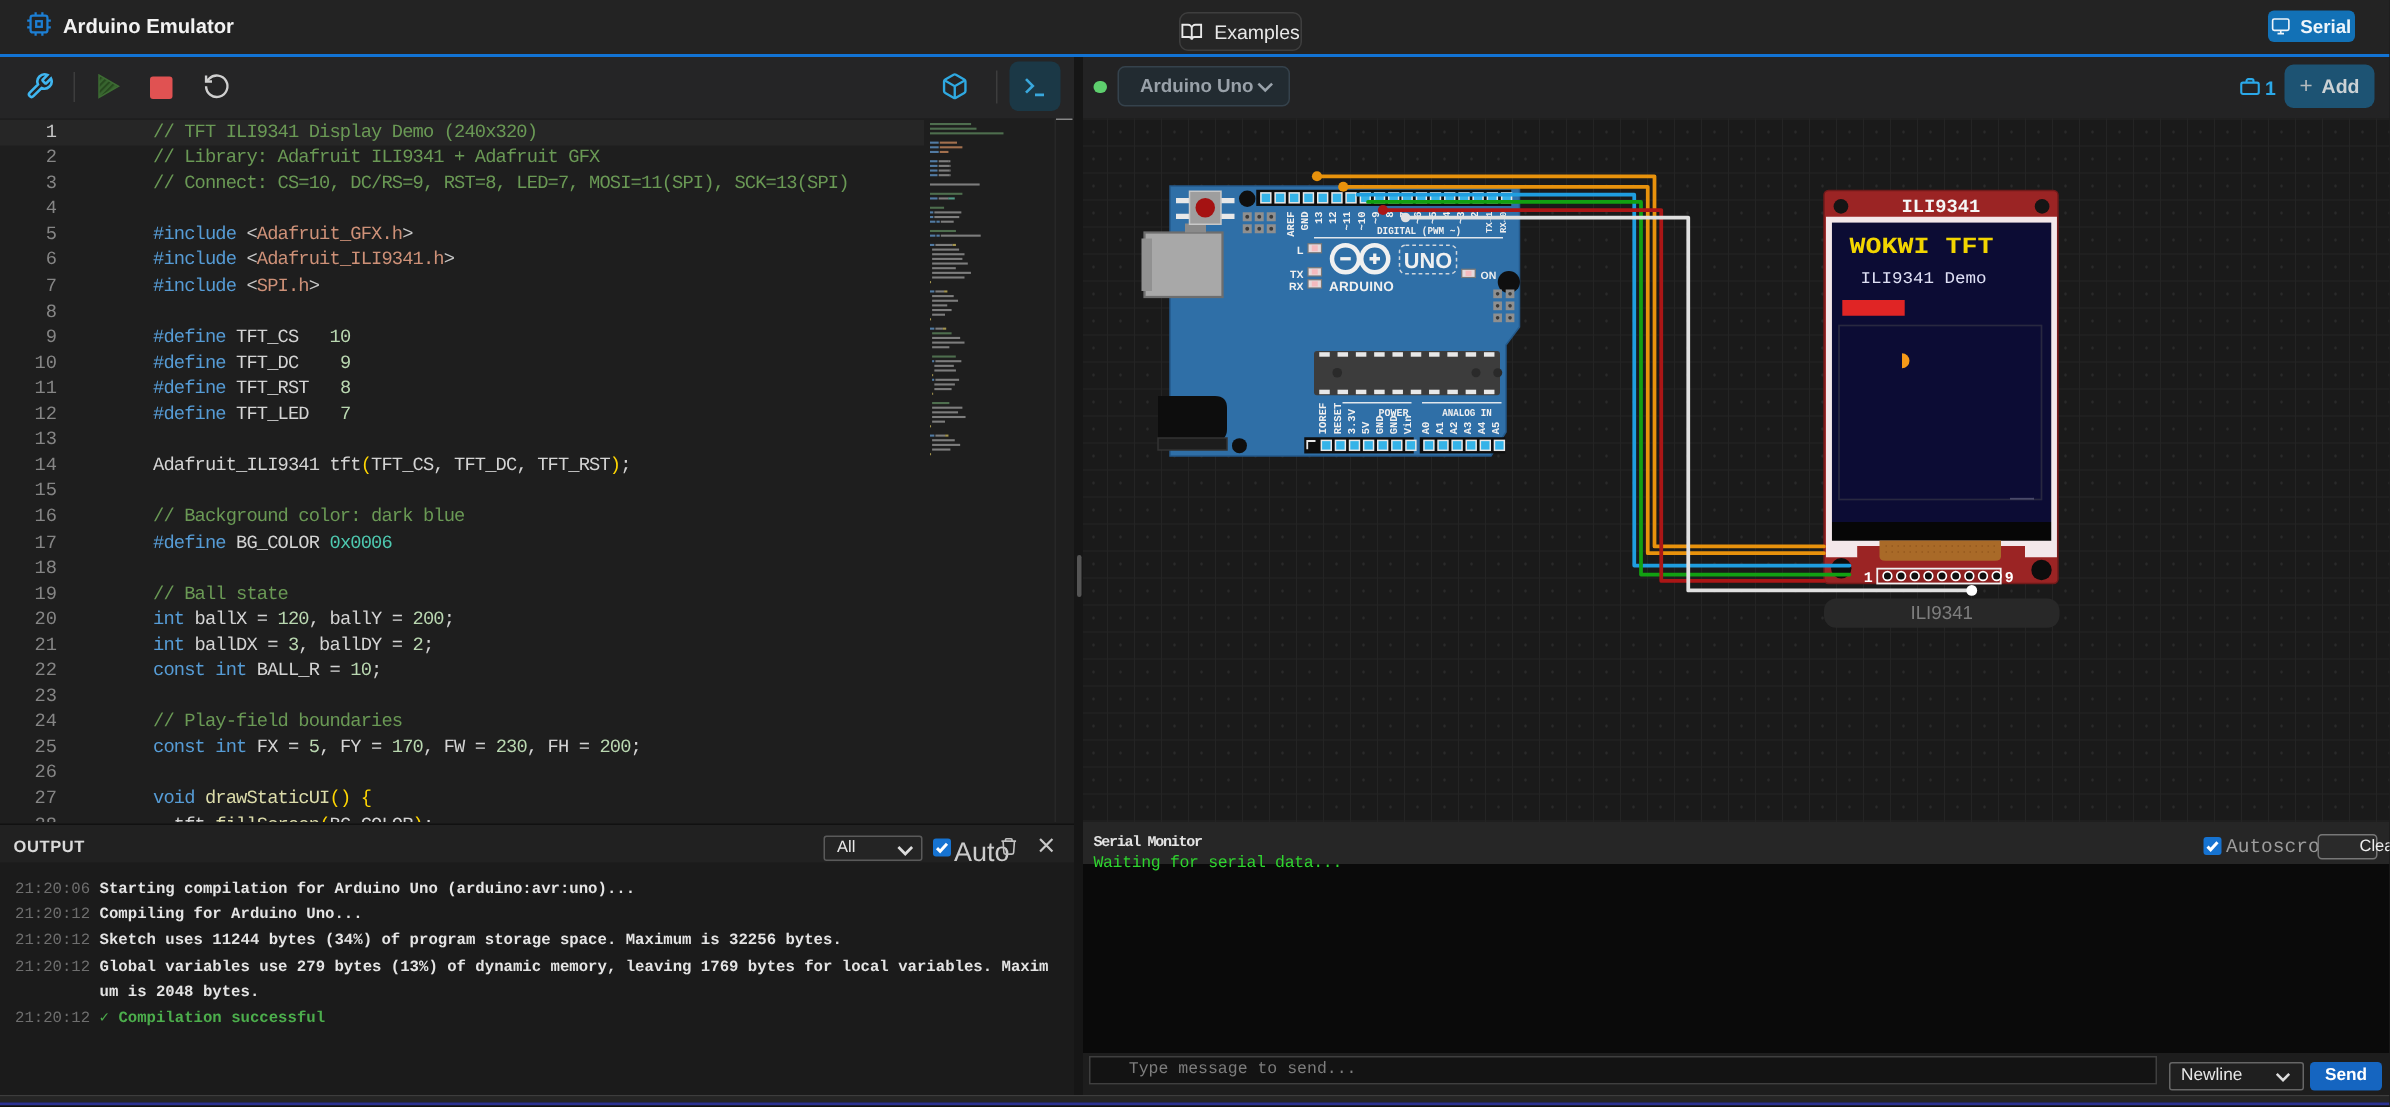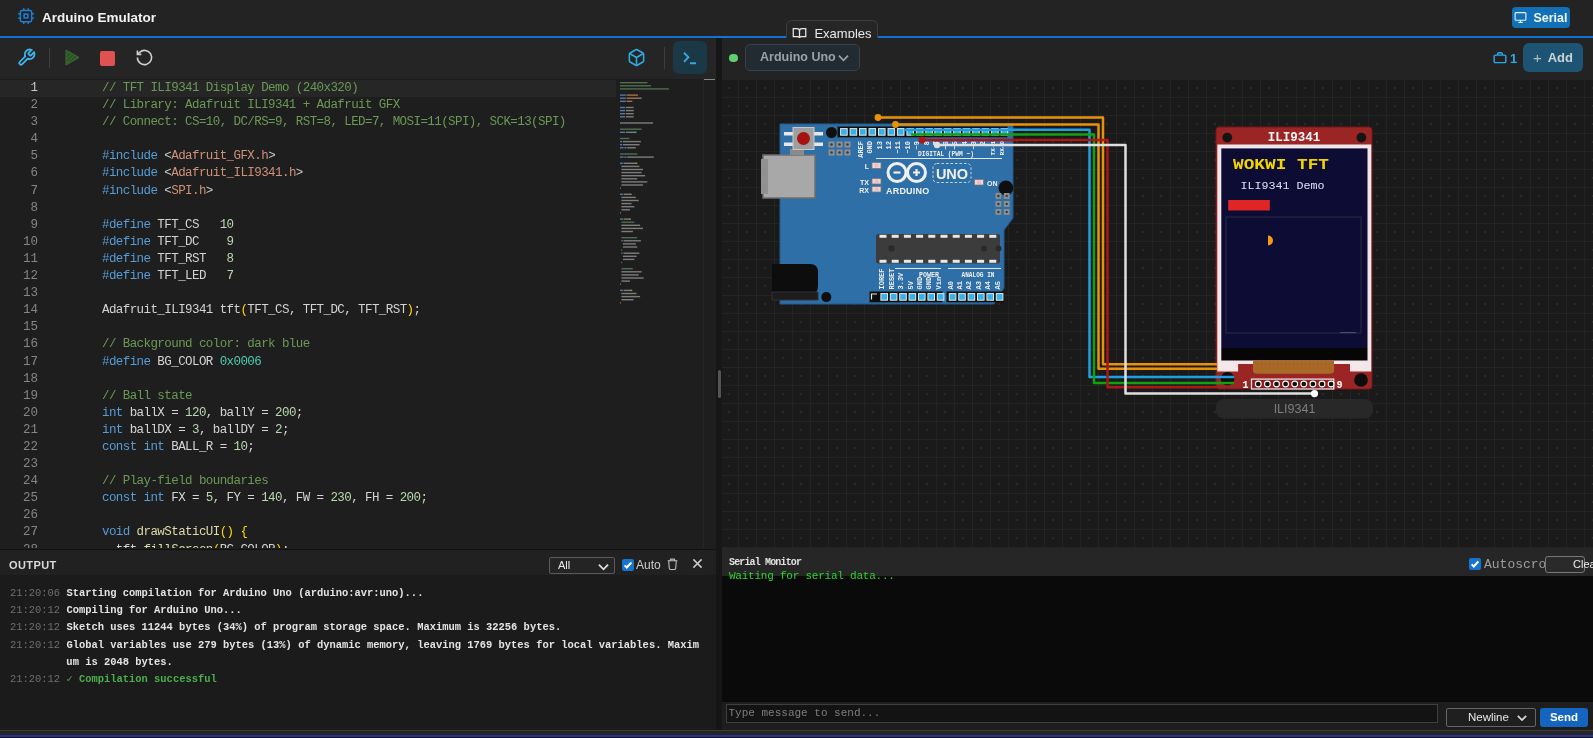--- a/index.html
+++ b/index.html
@@ -5,21 +5,21 @@
   * { margin:0; padding:0; box-sizing:border-box; }
   html,body { width:1593px; height:738px; overflow:hidden; background:#1e1e1e;
     font-family:"Liberation Sans", sans-serif; }
   .abs { position:absolute; }
   #app { position:relative; width:1593px; height:738px; }
 
   
   #topbar { position:absolute; left:0; top:0; width:1593px; height:36px; background:#232323; }
   #blueline { position:absolute; left:0; top:36px; width:1593px; height:2px; background:#1273d4; }
   #title { position:absolute; left:42px; top:10px; font-size:13.5px; font-weight:bold; color:#f2f2f2;text-align:right; }
-  #btn-examples { position:absolute; left:786px; top:20px; width:92px; height:26px; border:1px solid #3e3e3e; border-radius:6px;
+  #btn-examples { position:absolute; left:786px; top:8px; width:82px; height:26px; border:1px solid #3e3e3e; border-radius:6px;
      background:#262626; color:#e8e8e8; font-size:13px; display:flex; align-items:center; justify-content:center; gap:7px; }
   #btn-serial { position:absolute; left:1512px; top:7px; width:58px; height:21px; background:#1271b6; border-radius:4px;
      color:#eef5fa; font-size:12.5px; font-weight:bold; display:flex; align-items:center; justify-content:center; gap:6px; }
 
   
   #toolbar-l { position:absolute; left:0; top:38px; width:716px; height:41px; background:#252526; }
   #toolbar-r { position:absolute; left:722px; top:38px; width:871px; height:41px; background:#232324; }
   .vsep { position:absolute; width:1px; background:#3d3d3d; }
   #selbox { position:absolute; left:745px; top:44px; width:115px; height:27px; background:#222b31; border:1px solid #35424c;
      border-radius:5px; color:#99a1a9; font-size:12.5px; font-weight:bold; line-height:25px; padding-left:14px; }
@@ -61,23 +61,23 @@
   
   #serial { position:absolute; left:722px; top:548px; width:871px; height:182px; background:#1d1d1d; }
   #serhead { position:absolute; left:0; top:0; width:871px; height:28px; background:#262626; }
   #serbody { position:absolute; left:0; top:28px; width:871px; height:126px; background:#0a0a0a; }
   #sertitle { position:absolute; left:7px; top:9px; font-family:"Liberation Mono", monospace; font-size:10px; letter-spacing:-0.85px; font-weight:bold; color:#e2e2e2; }
   #waiting { position:absolute; left:7px; top:22px; font-family:"Liberation Mono", monospace; font-size:11px; letter-spacing:-0.23px; font-weight:normal; color:#2fd42f; }
   #autolab { position:absolute; left:762px; top:9px; font-family:"Liberation Mono", monospace; font-size:13px; color:#9d9d9d; }
   #btn-clear { position:absolute; left:823px; top:8px; width:40px; height:17px; border:1px solid #777; border-radius:3px;
      color:#eee; font-size:11px; text-align:center; line-height:15px; background:#2a2a2a;padding-left:27px; }
   #serinput { position:absolute; left:3.5px; top:156px; width:712px; height:19px; background:#131313; border:1px solid #3f3f3f;
-     color:#7d7d7d; font-family:"Liberation Mono", monospace; font-size:11px; line-height:17px; padding-left:2px; }
+     color:#7d7d7d; font-family:"Liberation Mono", monospace; font-size:11px; line-height:17px; padding-left:26px; }
   #selnl { position:absolute; left:724px; top:160px; width:90px; height:19px; background:#1f1f1f; border:1px solid #666;
-     color:#e8e8e8; font-size:11.5px; line-height:17px; padding-left:21px; border-radius:2px; }
+     color:#e8e8e8; font-size:11.5px; line-height:17px; padding-left:7px; border-radius:2px; }
   #btn-send { position:absolute; left:818px; top:160px; width:48px; height:19px; background:#1565c0; border-radius:3px;
      color:#fff; font-size:11.5px; font-weight:bold; text-align:center; line-height:19px; }
 
   
   .chk { position:absolute; width:12px; height:12px; background:#1673d1; border-radius:2px; }
   .chk svg { position:absolute; left:1px; top:1px; }
 
   
   #f1 { position:absolute; left:0; top:729.5px; width:1593px; height:1.5px; background:#3d3d3d; }
   #f2 { position:absolute; left:0; top:731px; width:1593px; height:3.5px; background:#252525; }
@@ -203,21 +203,21 @@
 
 <span class="cm">// Background color: dark blue</span>
 <span class="kw">#define</span> BG_COLOR <span class="teal">0x0006</span>
 
 <span class="cm">// Ball state</span>
 <span class="kw">int</span> ballX = <span class="num">120</span>, ballY = <span class="num">200</span>;
 <span class="kw">int</span> ballDX = <span class="num">3</span>, ballDY = <span class="num">2</span>;
 <span class="kw">const</span> <span class="kw">int</span> BALL_R = <span class="num">10</span>;
 
 <span class="cm">// Play-field boundaries</span>
-<span class="kw">const</span> <span class="kw">int</span> FX = <span class="num">5</span>, FY = <span class="num">140</span>, FW = <span class="num">230</span>, FH = <span class="num">200</span>;
+<span class="kw">const</span> <span class="kw">int</span> FX = <span class="num">5</span>, FY = <span class="num">170</span>, FW = <span class="num">230</span>, FH = <span class="num">200</span>;
 
 <span class="kw">void</span> <span class="fn">drawStaticUI</span><span class="gold">()</span> <span class="gold">{</span>
   tft.<span class="fn">fillScreen</span><span class="gold">(</span>BG_COLOR<span class="gold">)</span>;</pre>
     <svg class="abs" style="left:620px;top:0" width="83" height="469">
         <rect x="0.0" y="3.0" width="27.4" height="1.4" fill="#4e6e4e"></rect>
         <rect x="0.0" y="6.1" width="31.0" height="1.4" fill="#4e6e4e"></rect>
         <rect x="0.0" y="9.2" width="49.0" height="1.4" fill="#4e6e4e"></rect>
         <rect x="0.0" y="15.4" width="5.8" height="1.4" fill="#527ba3"></rect>
         <rect x="6.5" y="15.4" width="11.5" height="1.4" fill="#a3704e"></rect>
         <rect x="0.0" y="18.5" width="5.8" height="1.4" fill="#527ba3"></rect>
@@ -550,21 +550,21 @@
   <div class="abs" style="left:549px;top:557px;width:66px;height:17px;background:#242424;border:1px solid #5a5a5a;border-radius:2px;color:#e8e8e8;font-size:11px;line-height:15px;padding-left:8px">All
     <svg class="abs" style="left:48px;top:4.5px" width="11" height="8" viewBox="0 0 12 8" fill="none" stroke="#ddd" stroke-width="2">
         <path d="M1 1.5l5 5 5-5"></path>
       </svg>
   </div>
   <div class="chk" style="left:622px;top:559px">
     <svg width="10" height="10" viewBox="0 0 12 12" fill="none" stroke="#fff" stroke-width="2.4">
         <path d="M2 6.5l2.5 2.5L10 3"></path>
       </svg>
   </div>
-  <div class="abs" style="left:636px;top:558px;color:#cccccc;font-size:12px">Auto</div>
+  <div class="abs" style="left:636px;top:558px;color:#cccccc;font-size:18px">Auto</div>
   <svg class="abs" style="left:666px;top:557px" width="13" height="14" viewBox="0 0 24 24" fill="none" stroke="#c0c0c0" stroke-width="2">
     <path d="M3 6h18M8 6V4a1 1 0 0 1 1-1h6a1 1 0 0 1 1 1v2M19 6l-1 14a2 2 0 0 1-2 2H8a2 2 0 0 1-2-2L5 6"></path>
     </svg>
   <svg class="abs" style="left:692px;top:558px" width="11" height="11" viewBox="0 0 12 12" fill="none" stroke="#c8c8c8" stroke-width="1.6">
     <path d="M1.5 1.5l9 9M10.5 1.5l-9 9"></path>
     </svg>
 
   <div id="f1"></div>
     <div id="f2"></div>
     <div id="f3"></div>

